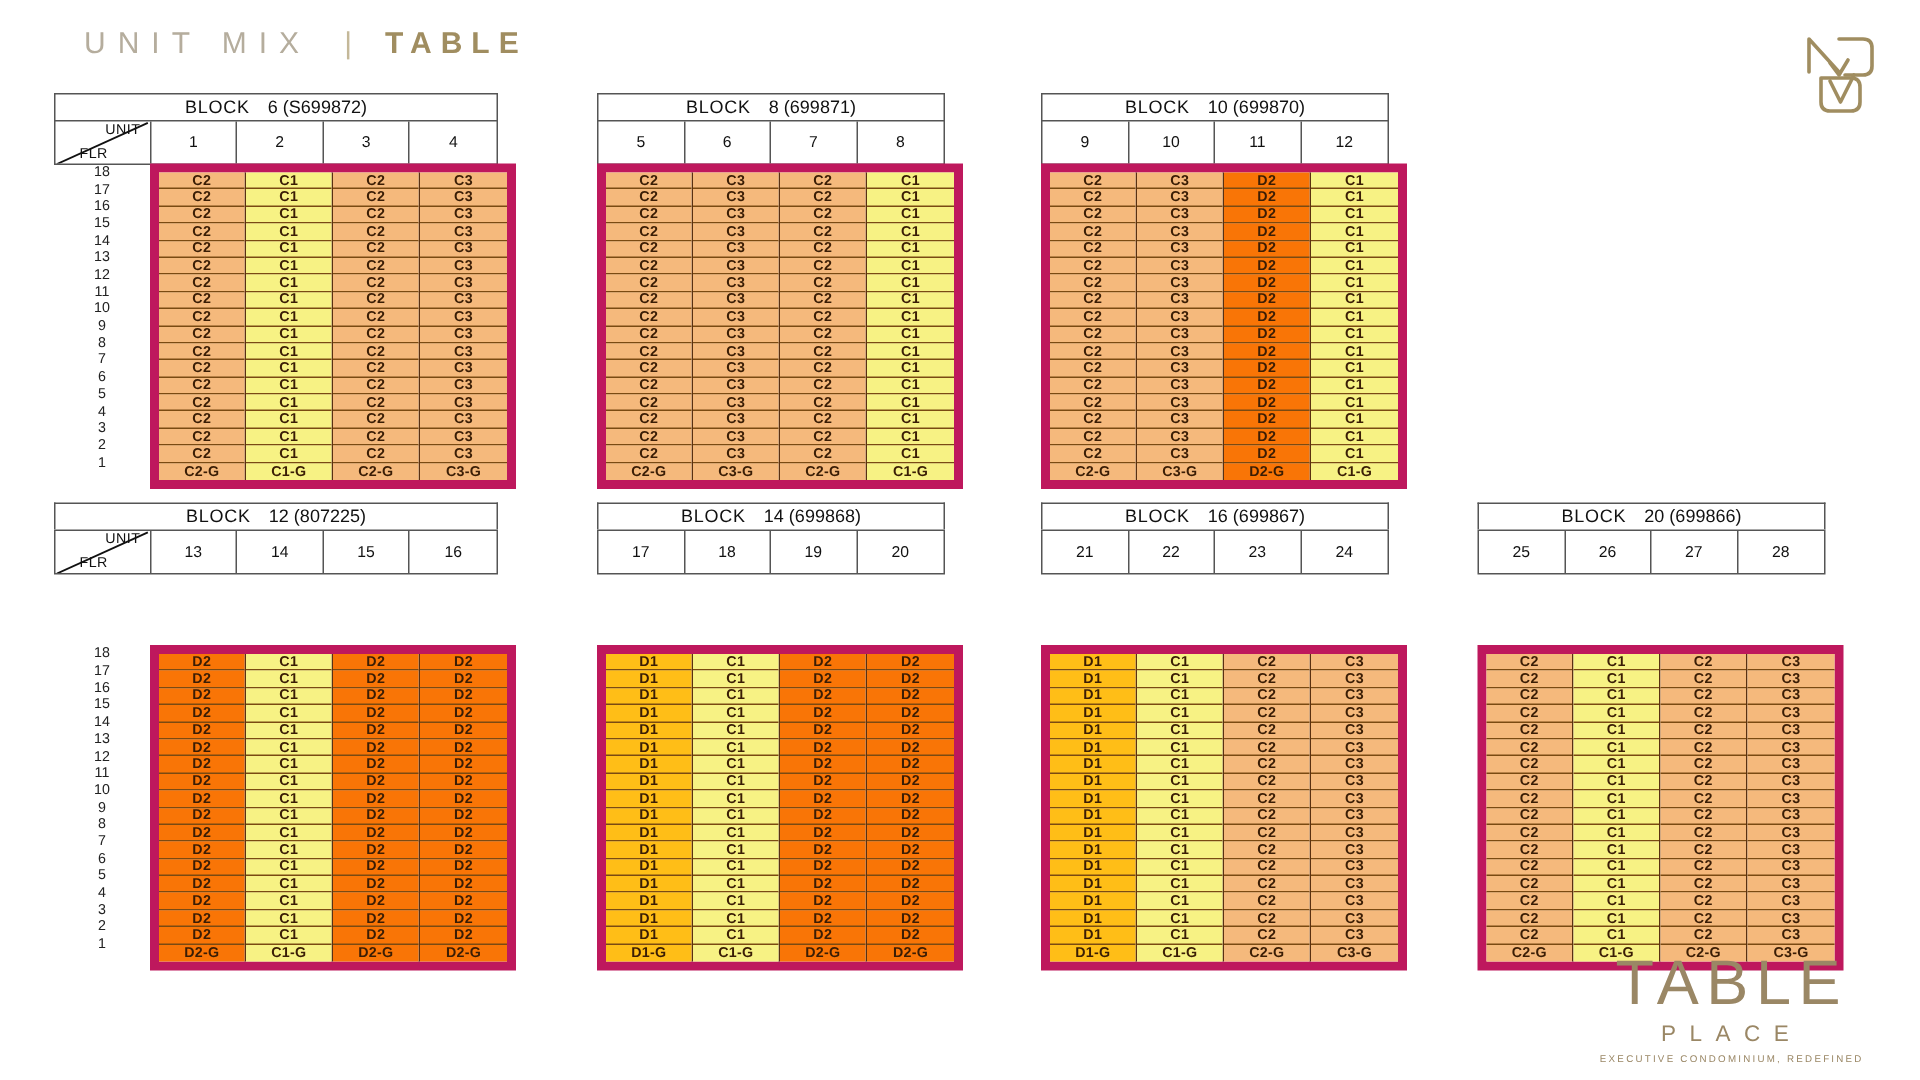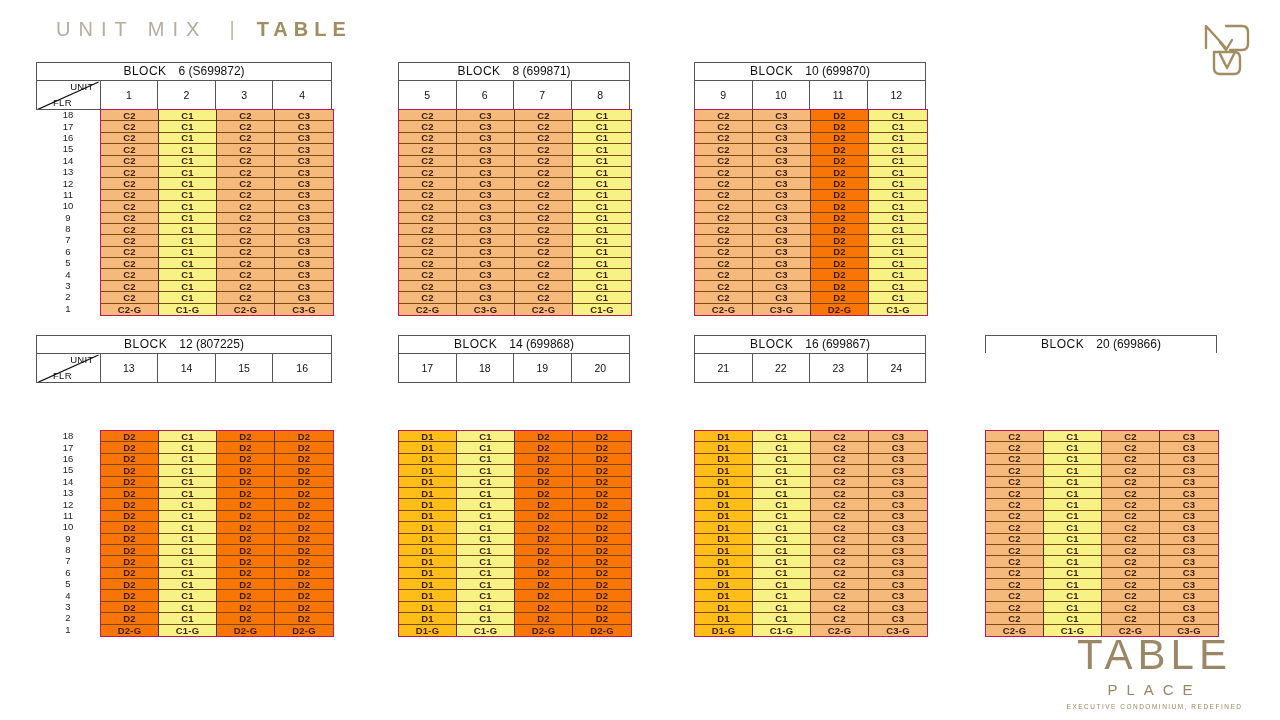--- a/index.html
+++ b/index.html
@@ -115,21 +115,21 @@
   }
   .floor-num{
     font-size:9.5px;
     color:#222;
     text-align:center;
     display:flex;align-items:center;justify-content:center;
     box-sizing:border-box;
   }
   .cells{
     display:flex;
-    border:1px solid #be185d;
+    border:6px solid #be185d;
     box-sizing:border-box;
   }
   .ucol{
     display:flex;flex-direction:column;
     box-sizing:border-box;
     border-right:1px solid #5a3010;
   }
   .ucol:last-child{border-right:none;}
   .cell{
     box-sizing:border-box;
@@ -799,20 +799,26 @@
             <div class="cell" style="height: 11.4px; background: rgb(245, 185, 124);">C3</div>
             <div class="cell" style="height: 11.4px; background: rgb(245, 185, 124);">C3</div>
             <div class="cell" style="height: 11.4px; background: rgb(245, 185, 124);">C3</div>
             <div class="cell" style="height: 11.4px; background: rgb(245, 185, 124);">C3-G</div>
           </div>
         </div>
       </div>
     </div>
     <div class="block" style="left: 985px; top: 335px; width: 232px;">
       <div class="block-head"><span class="bh-word">BLOCK</span><span class="bh-id">20 (699866)</span></div>
+      <div class="unit-head" style="height: 30px;">
+        <div class="unit-cell" style="width: 58px;">25</div>
+        <div class="unit-cell" style="width: 58px;">26</div>
+        <div class="unit-cell" style="width: 58px;">27</div>
+        <div class="unit-cell" style="width: 58px;">28</div>
+      </div>
       <div class="grid-wrap" style="left: 0px; top: 95px;">
         <div class="cells">
           <div class="ucol" style="width: 58px;">
             <div class="cell" style="height: 11.4px; background: rgb(245, 185, 124);">C2</div>
             <div class="cell" style="height: 11.4px; background: rgb(245, 185, 124);">C2</div>
             <div class="cell" style="height: 11.4px; background: rgb(245, 185, 124);">C2</div>
             <div class="cell" style="height: 11.4px; background: rgb(245, 185, 124);">C2</div>
             <div class="cell" style="height: 11.4px; background: rgb(245, 185, 124);">C2</div>
             <div class="cell" style="height: 11.4px; background: rgb(245, 185, 124);">C2</div>
             <div class="cell" style="height: 11.4px; background: rgb(245, 185, 124);">C2</div>

